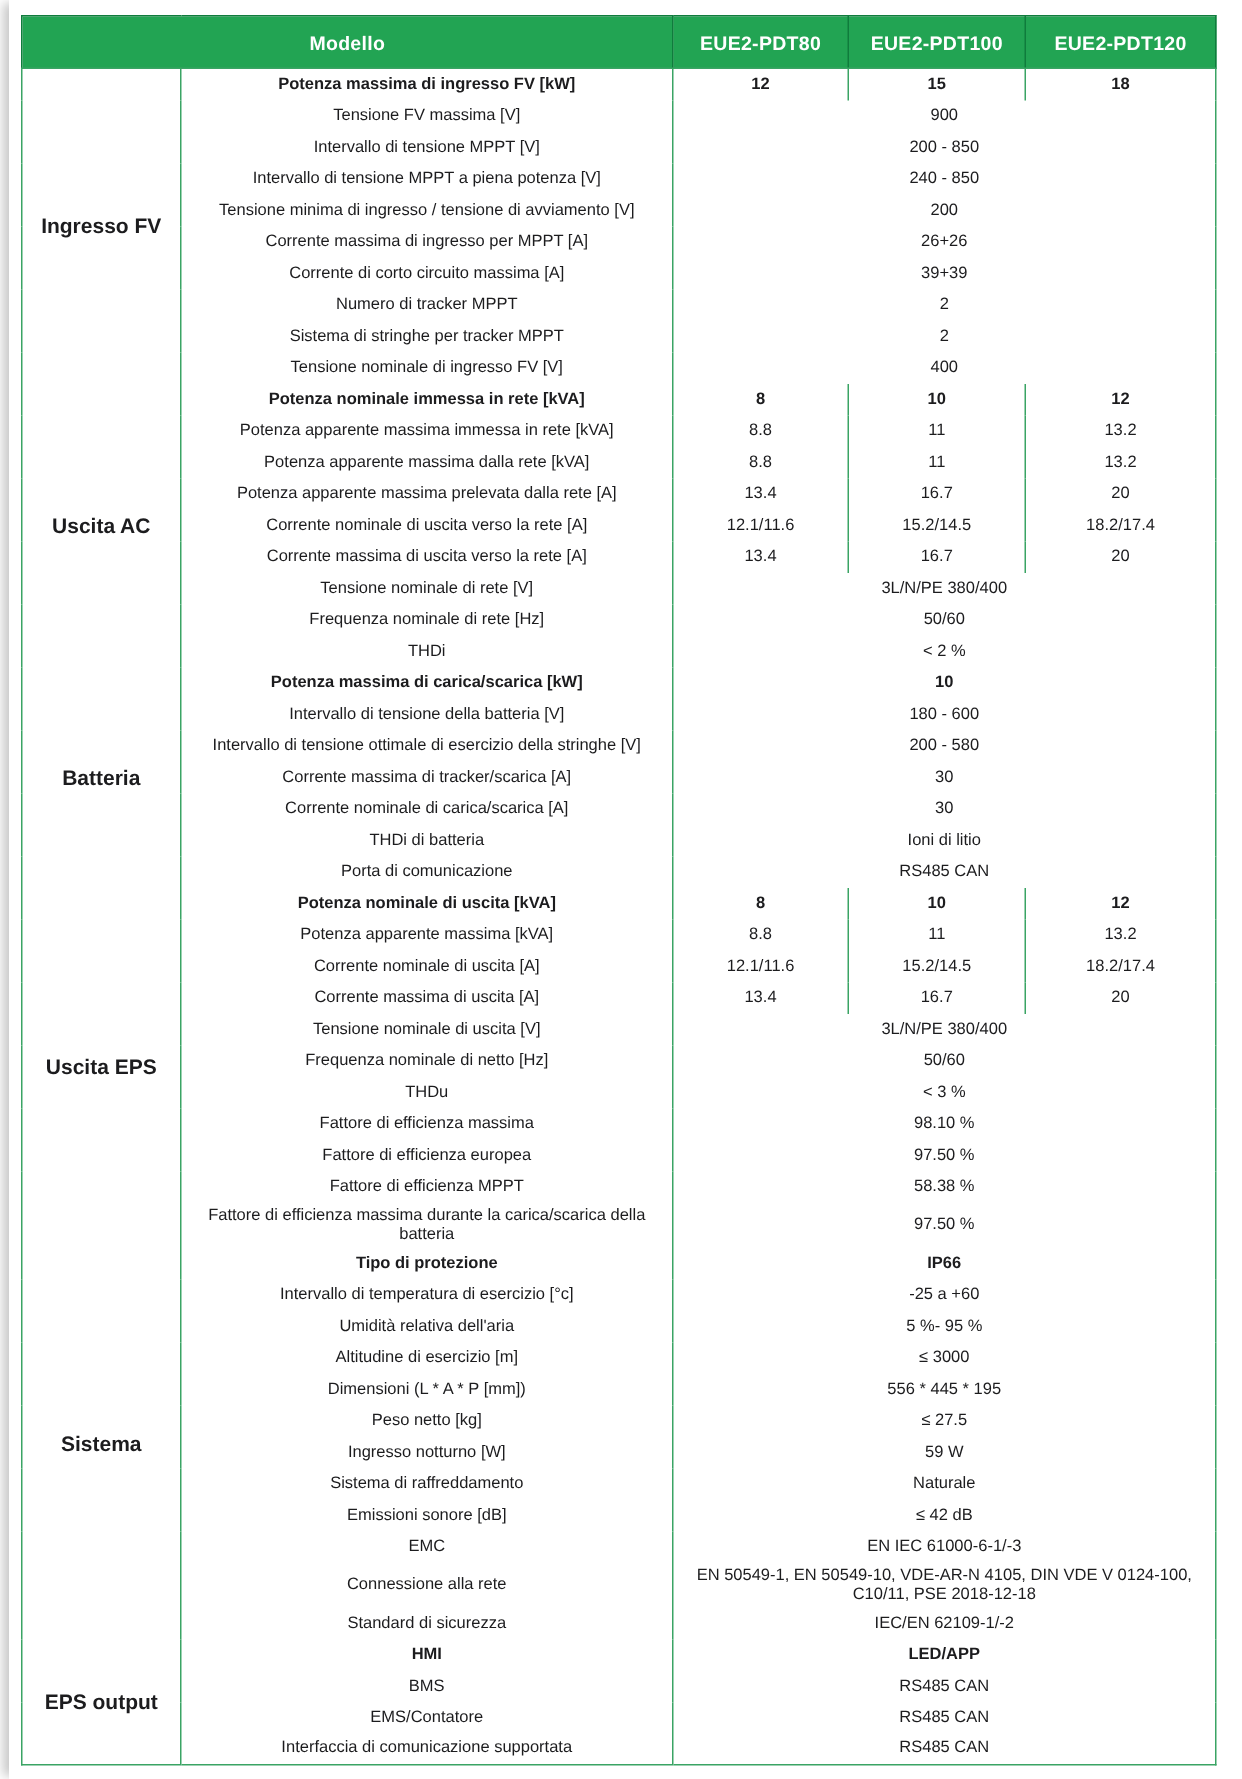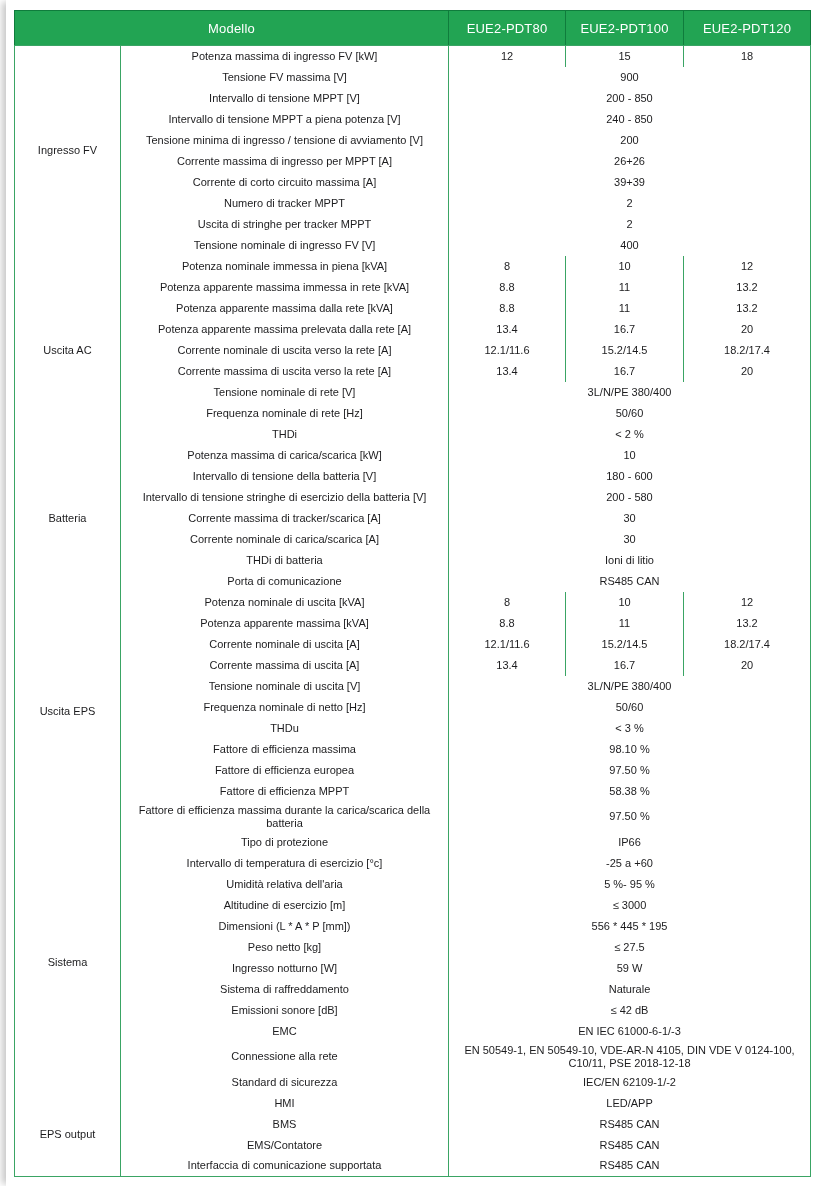--- a/index.html
+++ b/index.html
@@ -24,38 +24,38 @@
     border-collapse:collapse;table-layout:fixed;
     border:1.5px solid var(--green-line);
     font-size:11px;line-height:13px;
   }
   col.c-group{width:106px;}
   col.c-param{width:328px;}
   col.c-v1{width:117px;}
   col.c-v2{width:118px;}
   col.c-v3{width:127px;}
   thead th{
-    background:var(--green-header);color:#ffffff;font-weight:normal;
+    background:var(--green-header);color:#ffffff;font-weight:bold;
     font-size:13px;height:35px;text-align:center;vertical-align:middle;
     border:1px solid var(--green-dark);border-bottom:1px solid var(--green-line);
     letter-spacing:.2px;
     margin-top:36px;
   }
   td{
     height:21px;padding:2px 6px;text-align:center;vertical-align:middle;
     border:none;
   }
   td.group{
     border-right:1px solid var(--green-line);
-    font-size:11px;
+    font-size:14px;
   }
   td.param{border-right:1px solid var(--green-line);}
   td.val.multi{border-right:1px solid var(--green-line);}
   td.val.multi:last-child{border-right:none;}
-  tr.section-start > td{border-top:1px solid var(--green-soft);}
+  tr.section-start > td{border-top:1px solid var(--green-soft);font-weight:bold;}
   tbody:first-of-type tr.section-start > td{border-top:none;}
 </style>
 </head>
 <body>
 
 <div class="page">
   <table class="spec">
     <colgroup>
       <col class="c-group">
         <col class="c-param">
@@ -101,30 +101,30 @@
         </tr>
         <tr>
           <td class="param">Corrente di corto circuito massima [A]</td>
           <td class="val span" colspan="3">39+39</td>
         </tr>
         <tr>
           <td class="param">Numero di tracker MPPT</td>
           <td class="val span" colspan="3">2</td>
         </tr>
         <tr>
-          <td class="param">Uscita di stringhe per tracker MPPT</td>
+          <td class="param">Sistema di stringhe per tracker MPPT</td>
           <td class="val span" colspan="3">2</td>
         </tr>
         <tr>
           <td class="param">Tensione nominale di ingresso FV [V]</td>
           <td class="val span" colspan="3">400</td>
         </tr>
         <tr class="section-start">
           <td class="group" rowspan="9">Uscita AC</td>
-          <td class="param">Potenza nominale immessa in piena [kVA]</td>
+          <td class="param">Potenza nominale immessa in rete [kVA]</td>
           <td class="val multi">8</td>
           <td class="val multi">10</td>
           <td class="val multi">12</td>
         </tr>
         <tr>
           <td class="param">Potenza apparente massima immessa in rete [kVA]</td>
           <td class="val multi">8.8</td>
           <td class="val multi">11</td>
           <td class="val multi">13.2</td>
         </tr>
@@ -167,21 +167,21 @@
         <tr class="section-start">
           <td class="group" rowspan="7">Batteria</td>
           <td class="param">Potenza massima di carica/scarica [kW]</td>
           <td class="val span" colspan="3">10</td>
         </tr>
         <tr>
           <td class="param">Intervallo di tensione della batteria [V]</td>
           <td class="val span" colspan="3">180 - 600</td>
         </tr>
         <tr>
-          <td class="param">Intervallo di tensione stringhe di esercizio della batteria [V]</td>
+          <td class="param">Intervallo di tensione ottimale di esercizio della stringhe [V]</td>
           <td class="val span" colspan="3">200 - 580</td>
         </tr>
         <tr>
           <td class="param">Corrente massima di tracker/scarica [A]</td>
           <td class="val span" colspan="3">30</td>
         </tr>
         <tr>
           <td class="param">Corrente nominale di carica/scarica [A]</td>
           <td class="val span" colspan="3">30</td>
         </tr>

